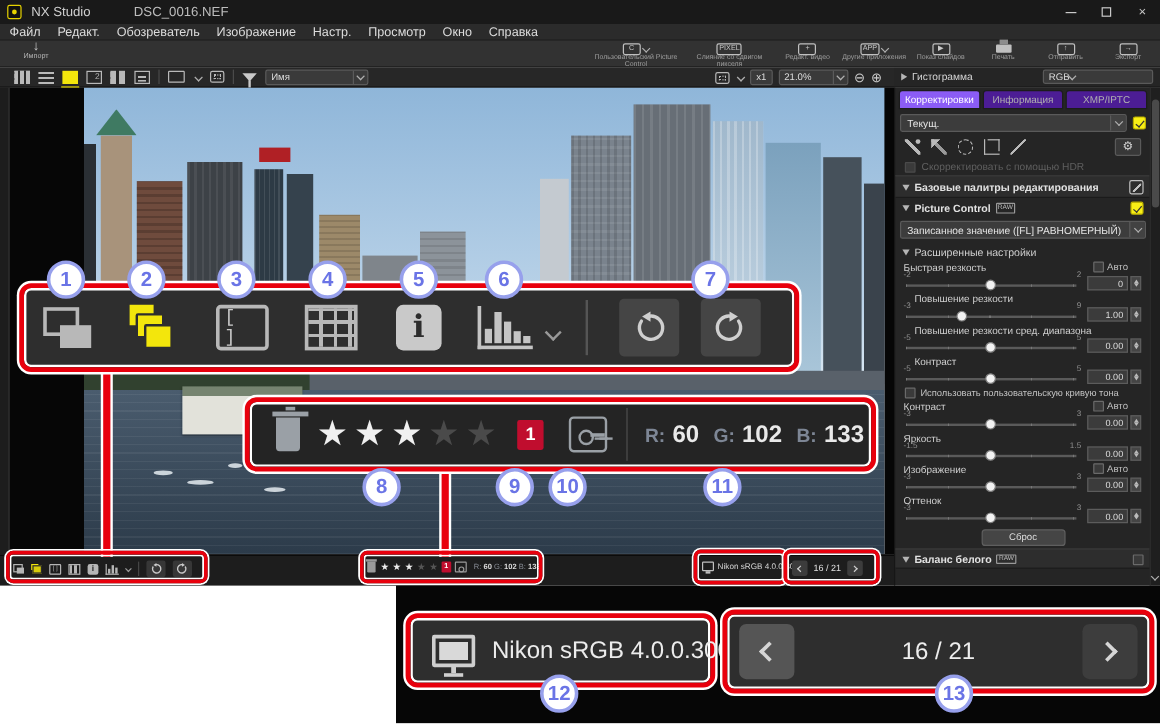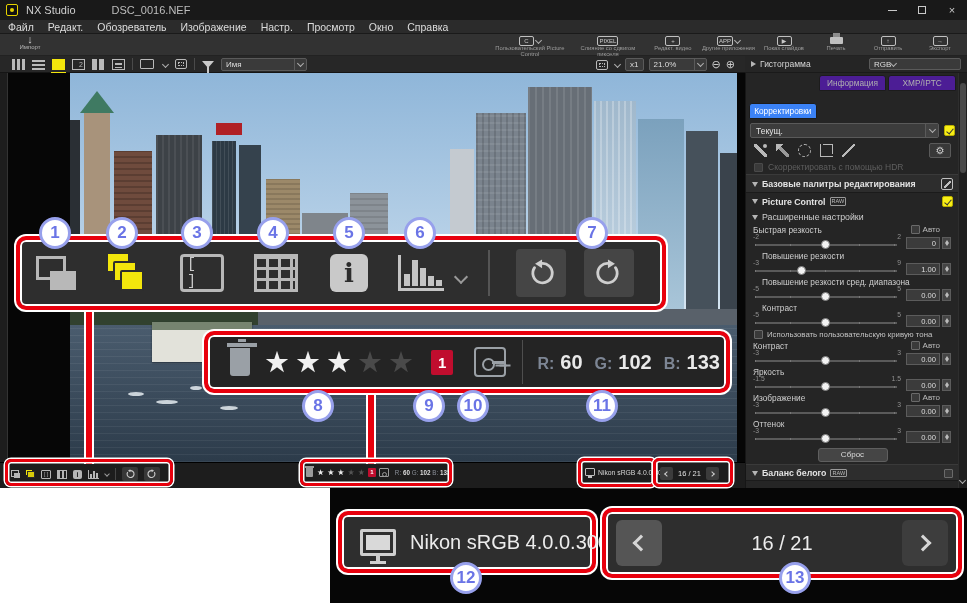--- a/index.html
+++ b/index.html
@@ -94,21 +94,21 @@
   .panelhead{position:absolute;left:745px;top:56px;width:222px;height:17px;background:#252525;border-bottom:1px solid #1a1a1a;display:flex;align-items:center;font-size:8.5px;color:#d6d6d6;padding:0 6px;}
   .tri-r{width:0;height:0;border-top:3.5px solid transparent;border-bottom:3.5px solid transparent;border-left:5px solid #b5b5b5;margin-right:4px;}
   .hddd{margin-left:auto;width:92px;height:12px;background:#3a3a3a;border:1px solid #5a5a5a;border-radius:2px;display:flex;align-items:center;padding:0 4px;font-size:8px;color:#ddd;position:relative;}
   .rightpanel{position:absolute;left:745px;top:73px;width:222px;height:415px;background:#252525;border-left:1px solid #161616;overflow:hidden;font-size:8.5px;color:#c9c9c9;}
   .rp-scroll{position:absolute;right:0;top:0;width:9px;height:415px;background:#1f1f1f;border-left:1px solid #2e2e2e;}
   .rp-thumb{position:absolute;right:1px;top:10px;width:6px;height:90px;background:#4a4a4a;border-radius:3px;}
   .rp-darr{position:absolute;right:0px;bottom:2px;width:9px;height:10px;display:flex;align-items:center;justify-content:center;}
   .rp-inner{position:absolute;left:0;top:0;width:213px;}
   .tabs{display:flex;gap:2px;padding:2px 3px 0 3px;}
   .tab{flex:1;height:16px;display:flex;align-items:center;justify-content:center;font-size:8.3px;color:#b0b0b0;background:#4c1d95;border:1px solid #1c1c1c;border-radius:3px 3px 0 0;}
-  .tab.active{background:#3b82f6;color:#fff;margin-top:28px;}
+  .tab.active{background:#8b5cf6;color:#fff;}
   .currow{display:flex;align-items:center;gap:5px;margin:4px 4px 2px 4px;}
   .ddrow{height:15px;background:#3c3c3c;border:1px solid #5a5a5a;border-radius:2px;color:#e4e4e4;display:flex;align-items:center;padding:0 5px;position:relative;flex:1;white-space:nowrap;overflow:hidden;}
   .ddrow .dda{position:absolute;right:0;top:0;bottom:0;width:13px;border-left:1px solid #5a5a5a;background:#424242;display:flex;align-items:center;justify-content:center;}
   .ddm{margin:3px 4px;}
   .ychk{width:11px;height:11px;background:#f8ef16;border:1px solid #b9ae00;border-radius:2px;position:relative;flex:0 0 auto;}
   .ychk::after{content:"";position:absolute;left:3px;top:1px;width:3px;height:6px;border-right:1.5px solid #333;border-bottom:1.5px solid #333;transform:rotate(40deg);}
   .gchk{width:9px;height:9px;background:#3a3a3a;border:1px solid #6a6a6a;border-radius:1px;flex:0 0 auto;}
   .toolsrow{display:flex;align-items:center;gap:9px;margin:4px 8px;height:16px;}
   .trico{width:13px;height:13px;position:relative;}
   .t-brush{background:linear-gradient(45deg,transparent 42%,#b9b9b9 42% 58%,transparent 58%);}
@@ -458,20 +458,26 @@
           </div>
       </div>
       <div class="sechdr">
         <div class="tri-d"></div>
         <span>Picture Control</span>
         <span class="raw">RAW</span>
         <div class="hdr-r">
             <div class="ychk"></div>
           </div>
       </div>
+      <div class="ddrow ddm">
+        <span>Записанное значение ([FL] РАВНОМЕРНЫЙ)</span>
+        <span class="dda">
+            <span class="chev" style="margin:0 0 2px 0;"></span>
+          </span>
+      </div>
       <div class="sechdr sub">
         <div class="tri-d"></div>
         <span>Расширенные настройки</span>
       </div>
 
       <div>
         <div class="srow">
             <div class="sl1">
               <span class="slabel">Быстрая резкость</span>
               <span class="sauto">

